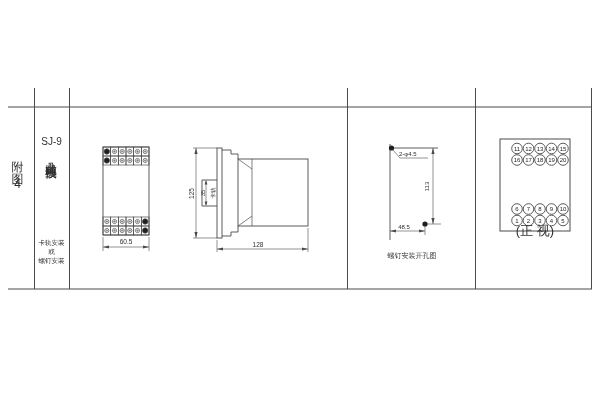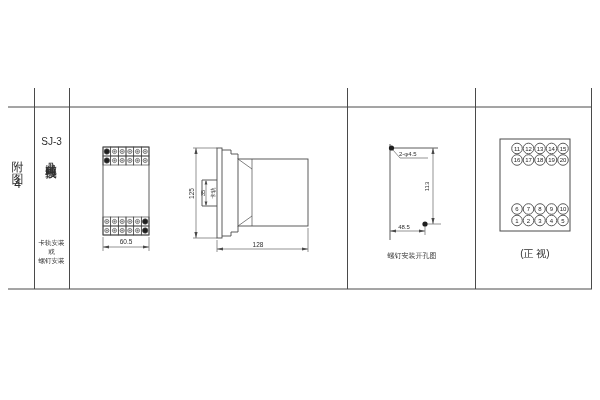--- a/index.html
+++ b/index.html
@@ -21,21 +21,21 @@
   .mount3{left:34px; top:258px; width:35px; font-size:6.5px;}
   .dim-605{left:103px; top:238.5px; width:46px; font-size:6.5px;}
   .dim-125{left:178.5px; top:189.5px; width:24px; font-size:6.5px; line-height:7px;}
   .dim-35{left:191.5px; top:190px; width:22px; font-size:5.5px; line-height:6px;}
   .rail-lbl{left:201.5px; top:190px; width:22px; font-size:5.5px; line-height:6px;}
   .dim-128{left:240px; top:242px; width:36px; font-size:6.5px;}
   .holes-lbl{left:399px; top:150.5px; font-size:6px;}
   .dim-113{left:415px; top:182.5px; width:24px; font-size:6px; line-height:7px;}
   .dim-485{left:392px; top:223.5px; width:24px; font-size:6px;}
   .drill-caption{left:381px; top:252px; width:62px; font-size:7px;}
-  .term-caption{left:503px; top:249px; width:64px; font-size:10px;}
+  .term-caption{left:503px; top:224px; width:64px; font-size:13px;}
 </style>
 </head>
 <body>
 
 <div class="canvas">
 
   <svg width="600" height="400" viewBox="0 0 600 400">
 
     <g stroke="#4a4a4a" stroke-width="1" fill="none">
       <line x1="8" y1="107" x2="592" y2="107"></line>
@@ -230,21 +230,21 @@
           <text x="540" y="220.5" text-anchor="middle" dominant-baseline="central" font-size="6" fill="#1f1f1f" font-family="&quot;Liberation Sans&quot;, sans-serif" stroke="none">3</text>
           <circle cx="551.5" cy="220.5" r="5.3" fill="none" stroke="#4a4a4a" stroke-width="0.9"></circle>
           <text x="551.5" y="220.5" text-anchor="middle" dominant-baseline="central" font-size="6" fill="#1f1f1f" font-family="&quot;Liberation Sans&quot;, sans-serif" stroke="none">4</text>
           <circle cx="563" cy="220.5" r="5.3" fill="none" stroke="#4a4a4a" stroke-width="0.9"></circle>
           <text x="563" y="220.5" text-anchor="middle" dominant-baseline="central" font-size="6" fill="#1f1f1f" font-family="&quot;Liberation Sans&quot;, sans-serif" stroke="none">5</text>
         </g>
     </g>
   </svg>
 
   <div class="lbl vtext fig-label">附图4</div>
-  <div class="lbl ctr model">SJ-3</div>
+  <div class="lbl ctr model">SJ-9</div>
   <div class="lbl vtext type-name">凸出式前接线</div>
   <div class="lbl ctr mount1">卡轨安装</div>
   <div class="lbl ctr mount2">或</div>
   <div class="lbl ctr mount3">螺钉安装</div>
 
   <div class="lbl ctr dim-605">60.5</div>
   <div class="lbl ctr rot dim-125">125</div>
   <div class="lbl ctr rot dim-35">35</div>
   <div class="lbl ctr rot rail-lbl">卡轨</div>
   <div class="lbl ctr dim-128">128</div>

